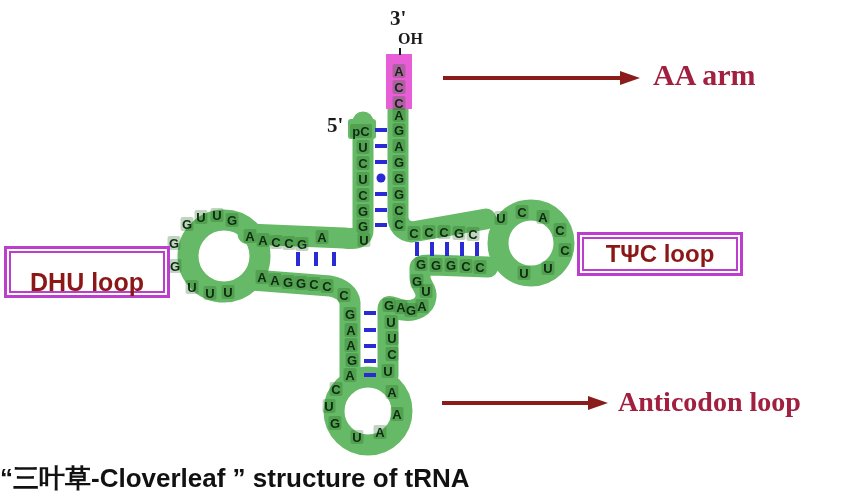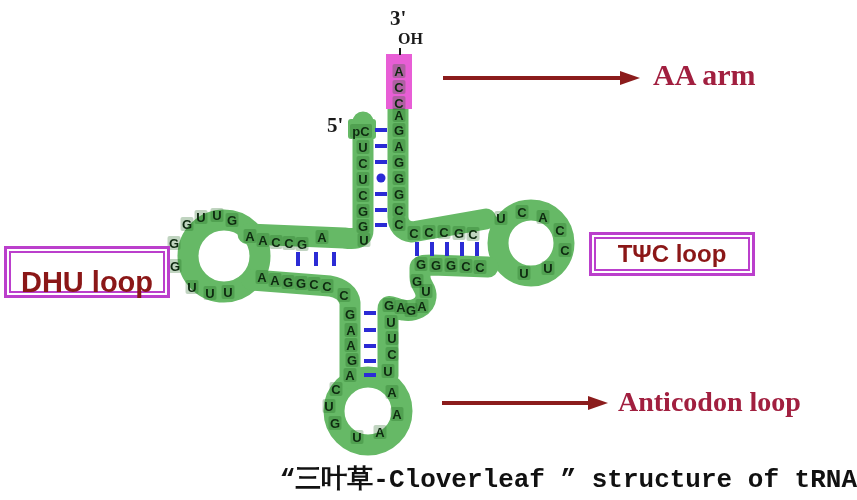--- a/index.html
+++ b/index.html
@@ -6,22 +6,22 @@
   #stage{position:relative;width:857px;height:500px;background:#ffffff;overflow:hidden;
          font-family:"Liberation Sans",sans-serif;}
   #mol{position:absolute;left:0;top:0;}
   .abs{position:absolute;}
   .prime{font-family:"Liberation Serif",serif;font-weight:bold;color:#1a1a1a;}
   .arm-label{font-family:"Liberation Serif",serif;font-weight:bold;color:#a11f3f;white-space:nowrap;}
   .loop-box{border:3px solid #bb3fcc;background:#ffffff;padding:2px;}
   .loop-box-inner{border:2px solid #bb3fcc;width:100%;height:100%;box-sizing:border-box;
                   display:flex;align-items:center;justify-content:center;}
   .loop-box-text{font-family:"Liberation Sans",sans-serif;font-weight:bold;color:#8b1717;white-space:nowrap;}
-  #title{position:absolute;left:0;top:461px;width:857px;text-align:right;
-         font-family:Liberation Mono, monospace;font-weight:bold;font-size:26px;color:#111;}
+  #title{position:absolute;left:0;top:461px;width:857px;text-align:left;
+         font-family:Liberation Sans, sans-serif;font-weight:bold;font-size:26px;color:#111;}
 </style>
 </head>
 <body>
 
 <div id="stage">
 
   <svg id="mol" width="857" height="500" viewBox="0 0 857 500">
 
     <g id="ribbon" fill="none" stroke="#66b966" stroke-width="21" stroke-linecap="round" stroke-linejoin="round">
       <circle cx="224" cy="256" r="36"></circle>
@@ -233,23 +233,23 @@
 
   <div class="abs prime" style="left:390px;top:6px;font-size:21px;">3'</div>
   <div class="abs prime" style="left:398px;top:30px;font-size:16px;">OH</div>
   <div class="abs prime" style="left:327px;top:113px;font-size:21px;">5'</div>
 
   <div class="abs arm-label" style="left:653px;top:58px;font-size:30px;">AA arm</div>
   <div class="abs arm-label" style="left:618px;top:386px;font-size:28px;">Anticodon loop</div>
 
   <div class="abs loop-box" style="left:4px;top:246px;width:156px;height:42px;box-sizing:content-box;">
     <div class="loop-box-inner">
-      <span class="loop-box-text" style="font-size:29px;margin-top:20px;">DHU loop</span>
+      <span class="loop-box-text" style="font-size:25px;margin-top:20px;">DHU loop</span>
     </div>
   </div>
-  <div class="abs loop-box" style="left:577px;top:232px;width:156px;height:34px;box-sizing:content-box;margin-left:12px;">
+  <div class="abs loop-box" style="left:577px;top:232px;width:156px;height:34px;box-sizing:content-box;">
     <div class="loop-box-inner">
       <span class="loop-box-text" style="font-size:24px;">TΨC loop</span>
     </div>
   </div>
 
   <div id="title">“三叶草-Cloverleaf ” structure of tRNA</div>
 </div>
 
 </body></html>

